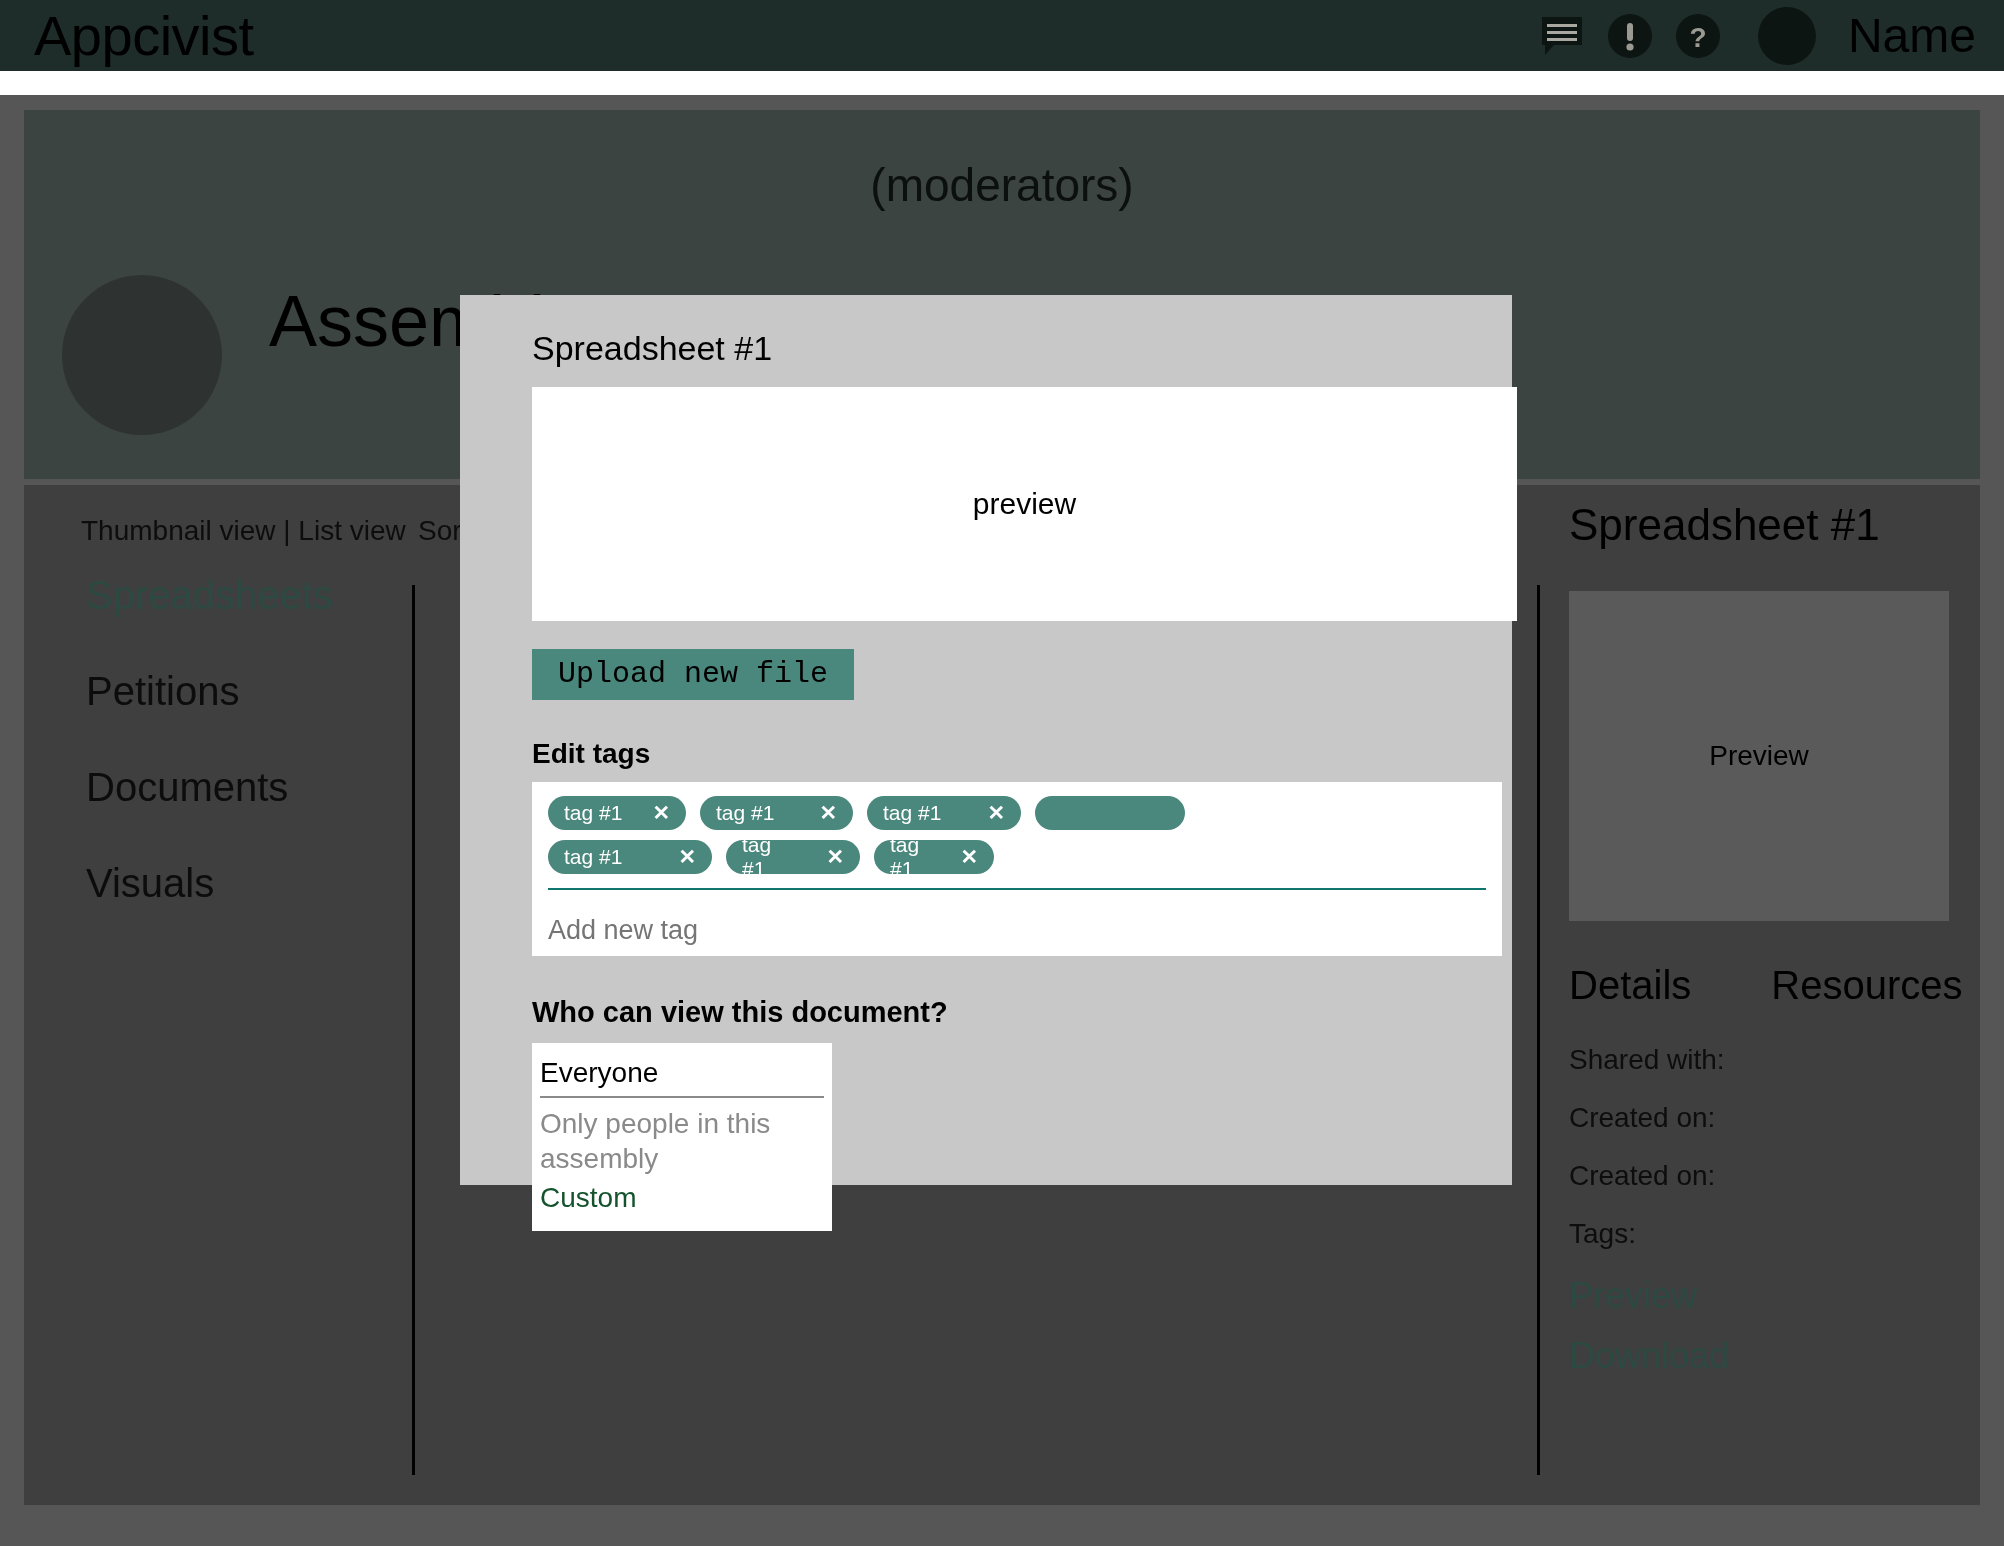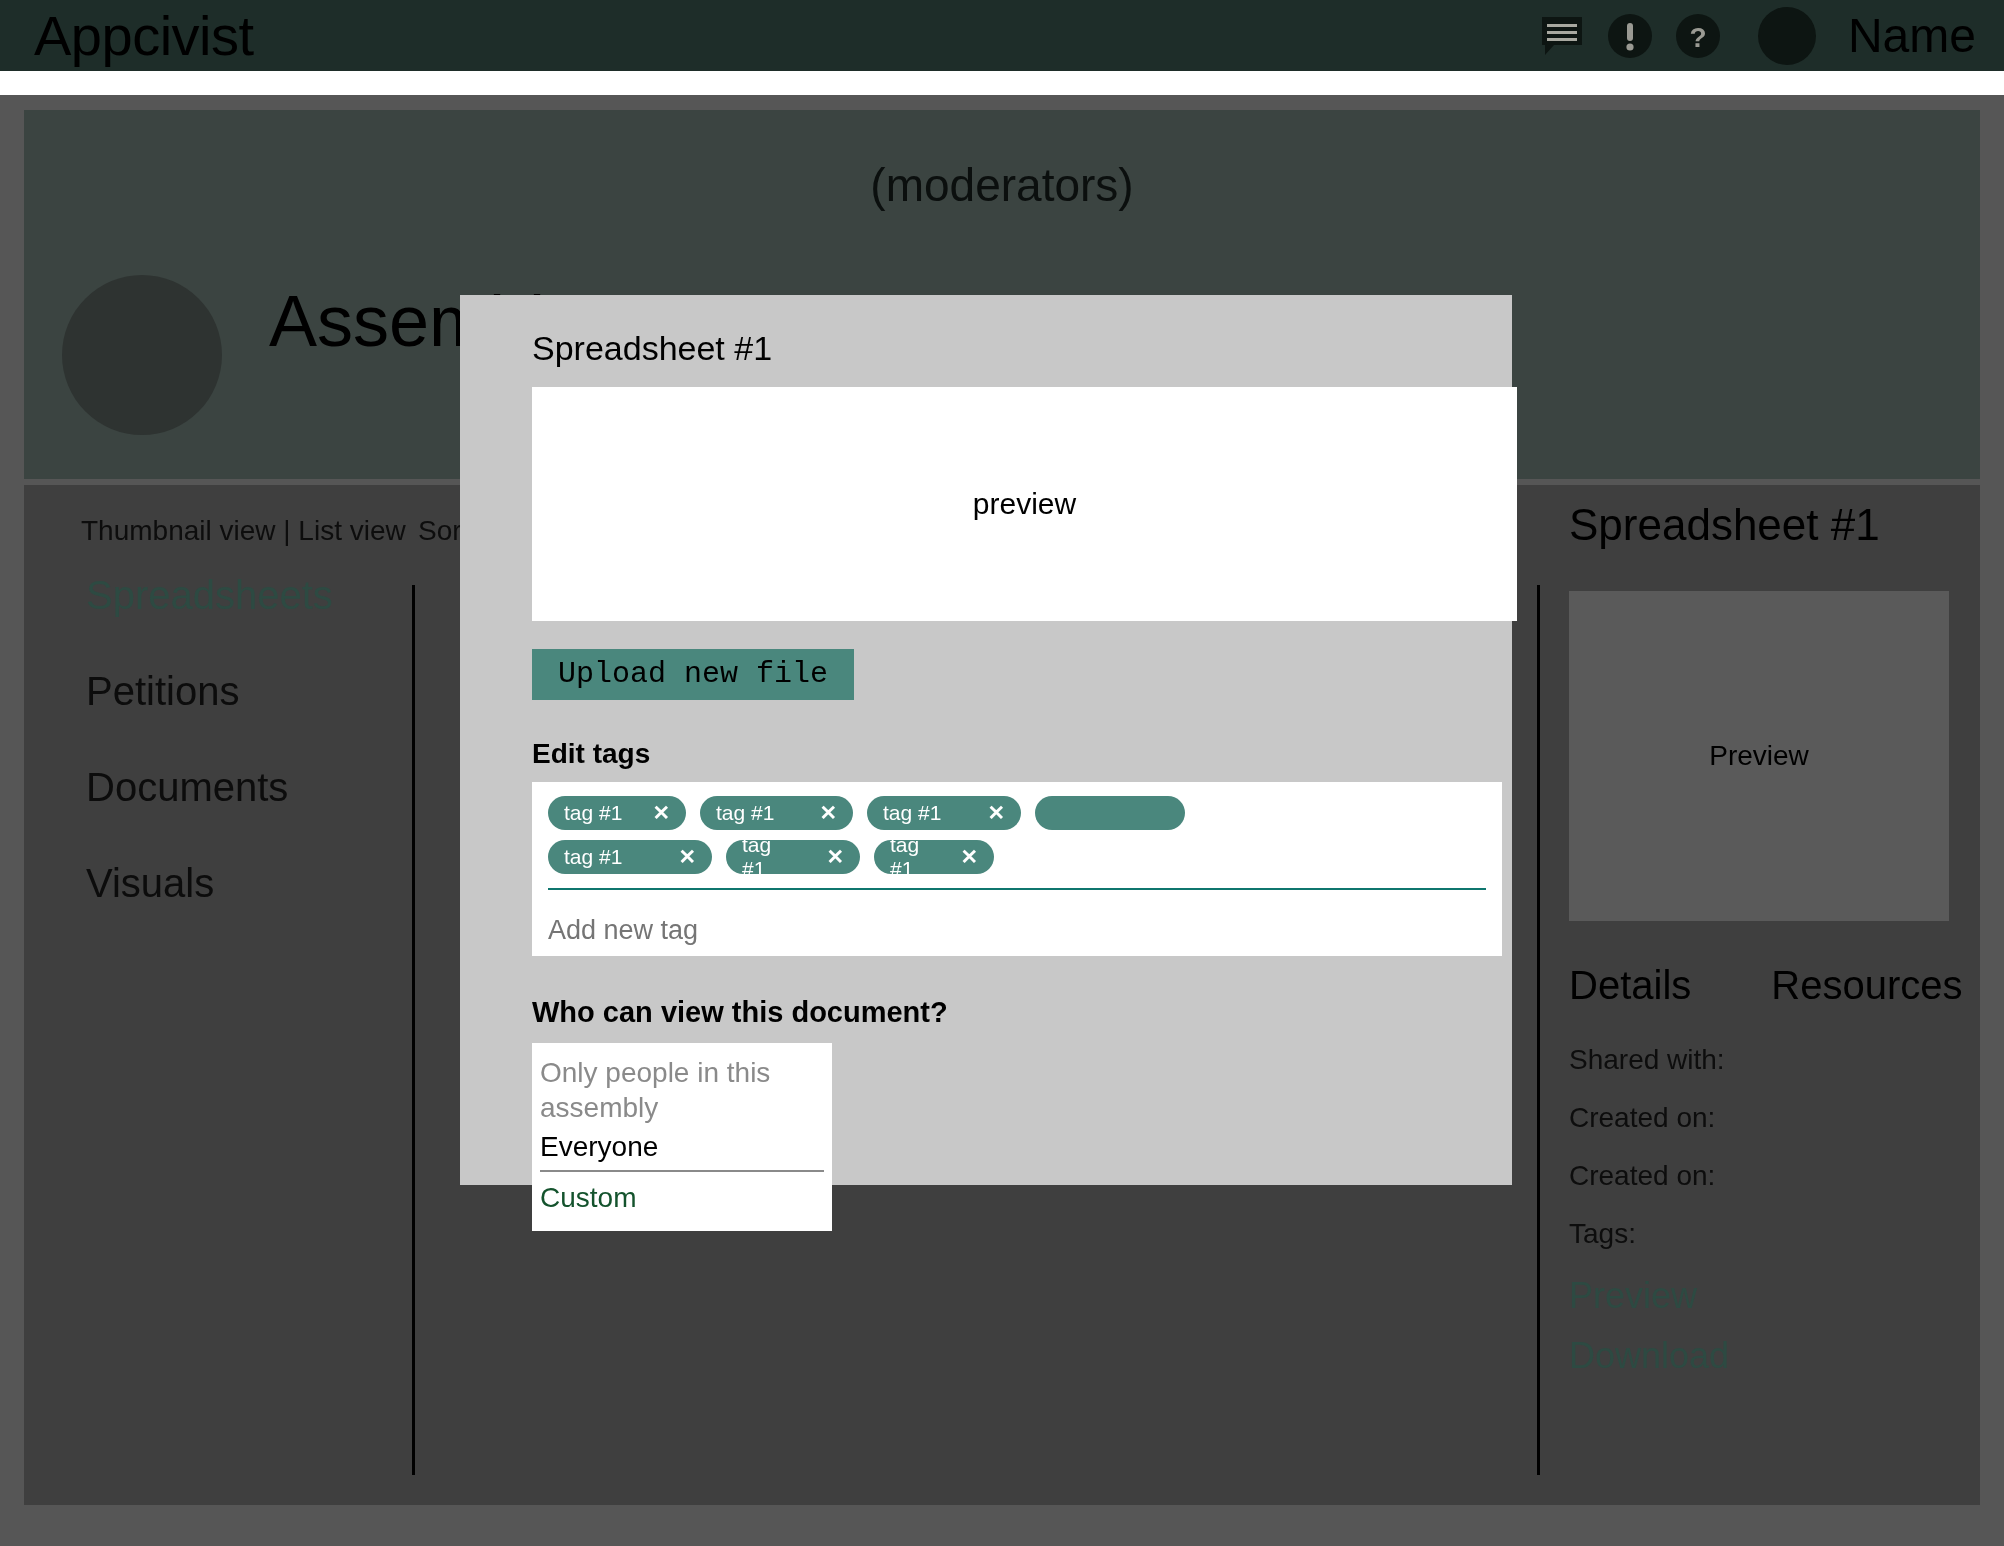--- a/index.html
+++ b/index.html
@@ -476,18 +476,18 @@
         </div>
       </div>
     <div class="tag-input-wrap">
       <input class="tag-input" type="text" placeholder="Add new tag" style="">
     </div>
   </div>
 
   <div class="who-label">Who can view this document?</div>
 
   <div class="who-select">
+    <div class="who-opt selected">Everyone</div>
     <div class="who-opt muted">Only people in this assembly</div>
-    <div class="who-opt selected">Everyone</div>
     <div class="who-opt normal">Custom</div>
   </div>
 
 </div>
 
 </body></html>

